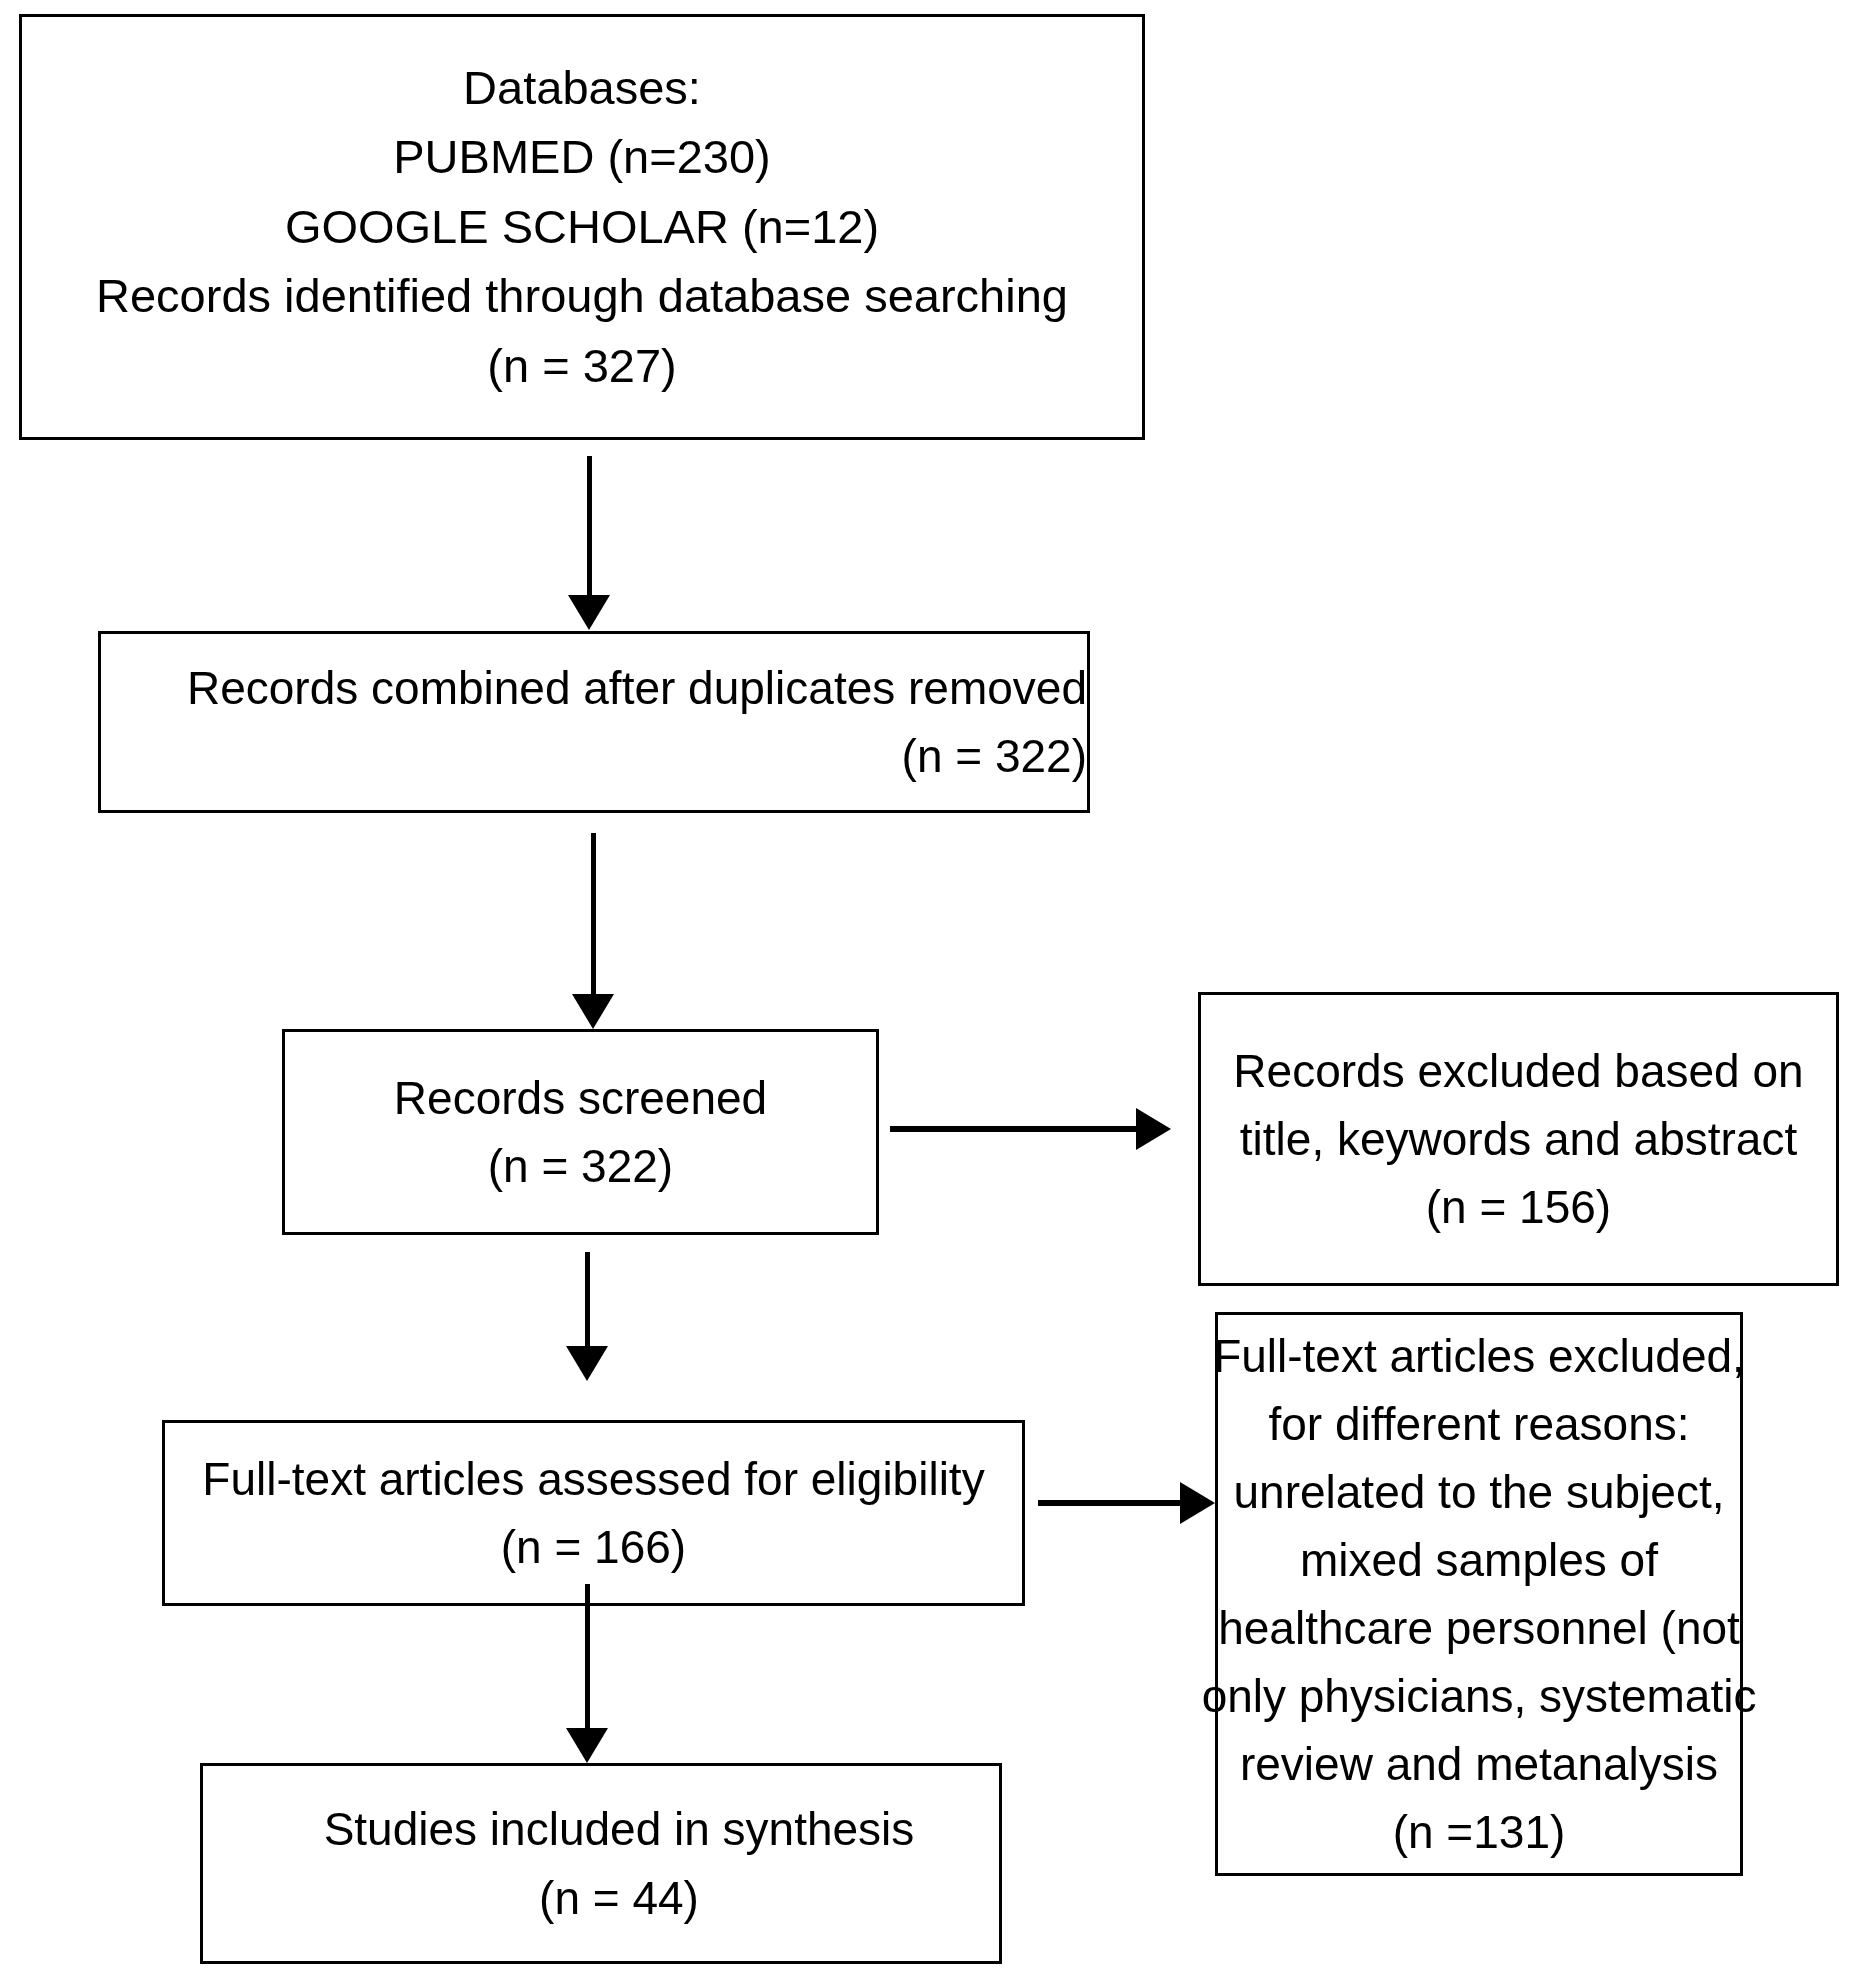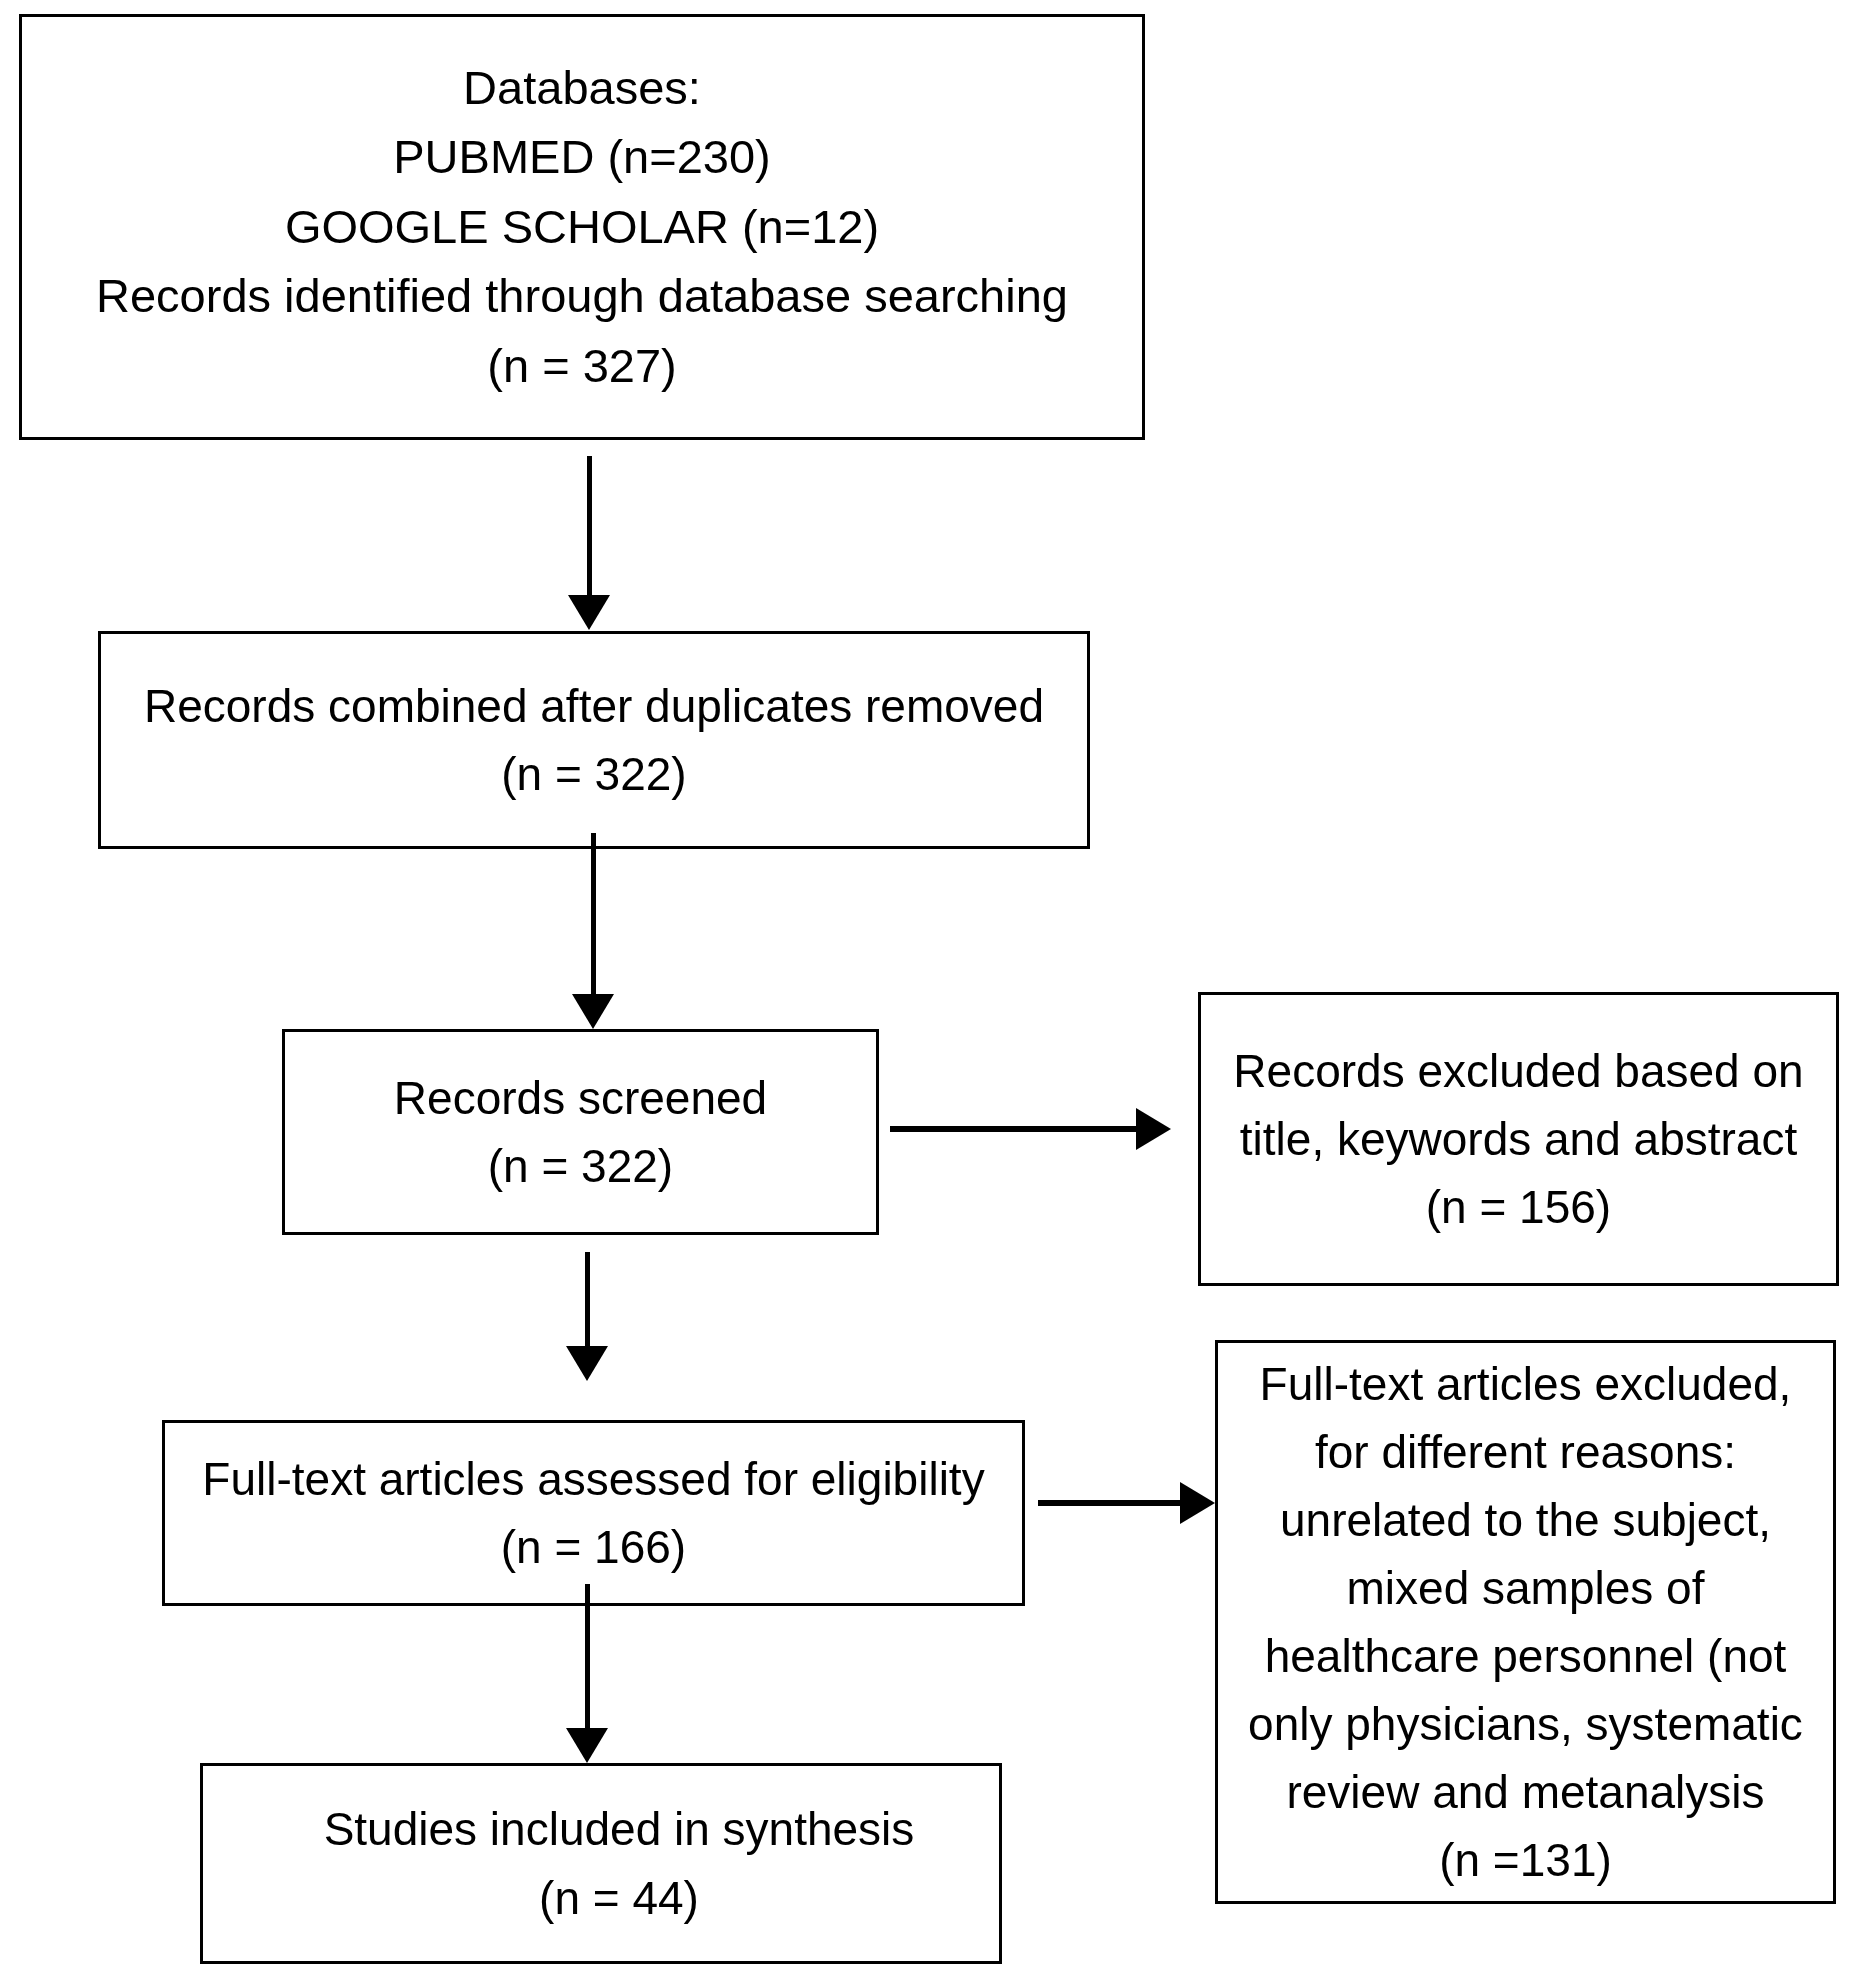--- a/index.html
+++ b/index.html
@@ -28,24 +28,24 @@
     justify-content: center;
     text-align: center;
     line-height: 1.48;
   }
   .flow-box .line {
     display: block;
     white-space: nowrap;
   }
   
   #box-databases     { left: 19px;   top: 13.5px;   width: 1126px; height: 426px;  font-size: 47px; justify-content: center; }
-  #box-duplicates    { left: 98px;  top: 631px;  width: 992px; height: 218px;  font-size: 46px; }
+  #box-duplicates    { left: 98px;  top: 631px;  width: 992px; height: 182px;  font-size: 46px; align-items: flex-end; }
   #box-screened      { left: 282px;  top: 1029px; width: 597px;  height: 206px;  font-size: 46px; }
   #box-excluded-ta   { left: 1198px; top: 992px; width: 641px;  height: 294px;  font-size: 46px; }
-  #box-excluded-ft   { left: 1215px; top: 1312px; width: 621px;  height: 564px;  font-size: 46px; margin-top: 28px; }
+  #box-excluded-ft   { left: 1215px; top: 1312px; width: 528px;  height: 564px;  font-size: 46px; }
   #box-fulltext      { left: 162px;  top: 1381px; width: 863px; height: 186px;  font-size: 46px; margin-top: 39px; }
   #box-included      { left: 200px;  top: 1763px; width: 802px; height: 201px;  font-size: 46px; padding-left: 36px; }
 
   
   .arrow-v, .arrow-h {
     position: absolute;
   }
   .arrow-v .shaft {
     position: absolute;
     left: 50%;

